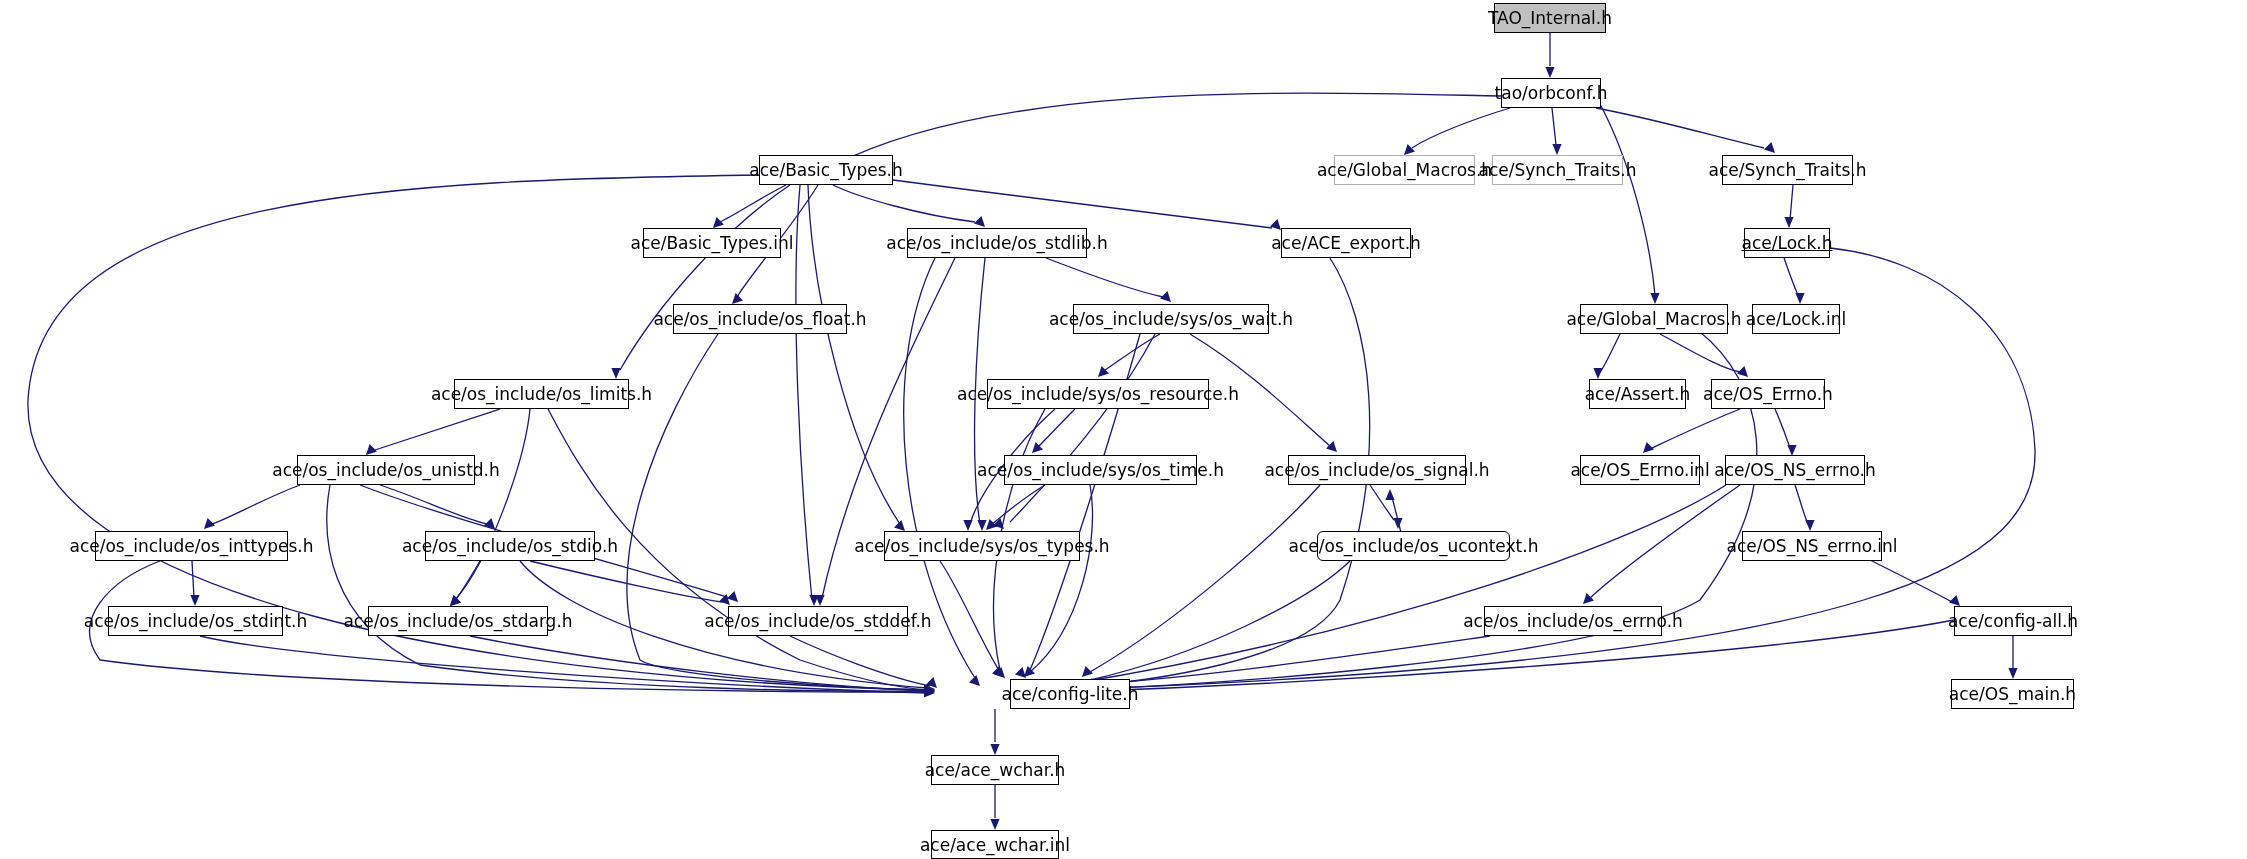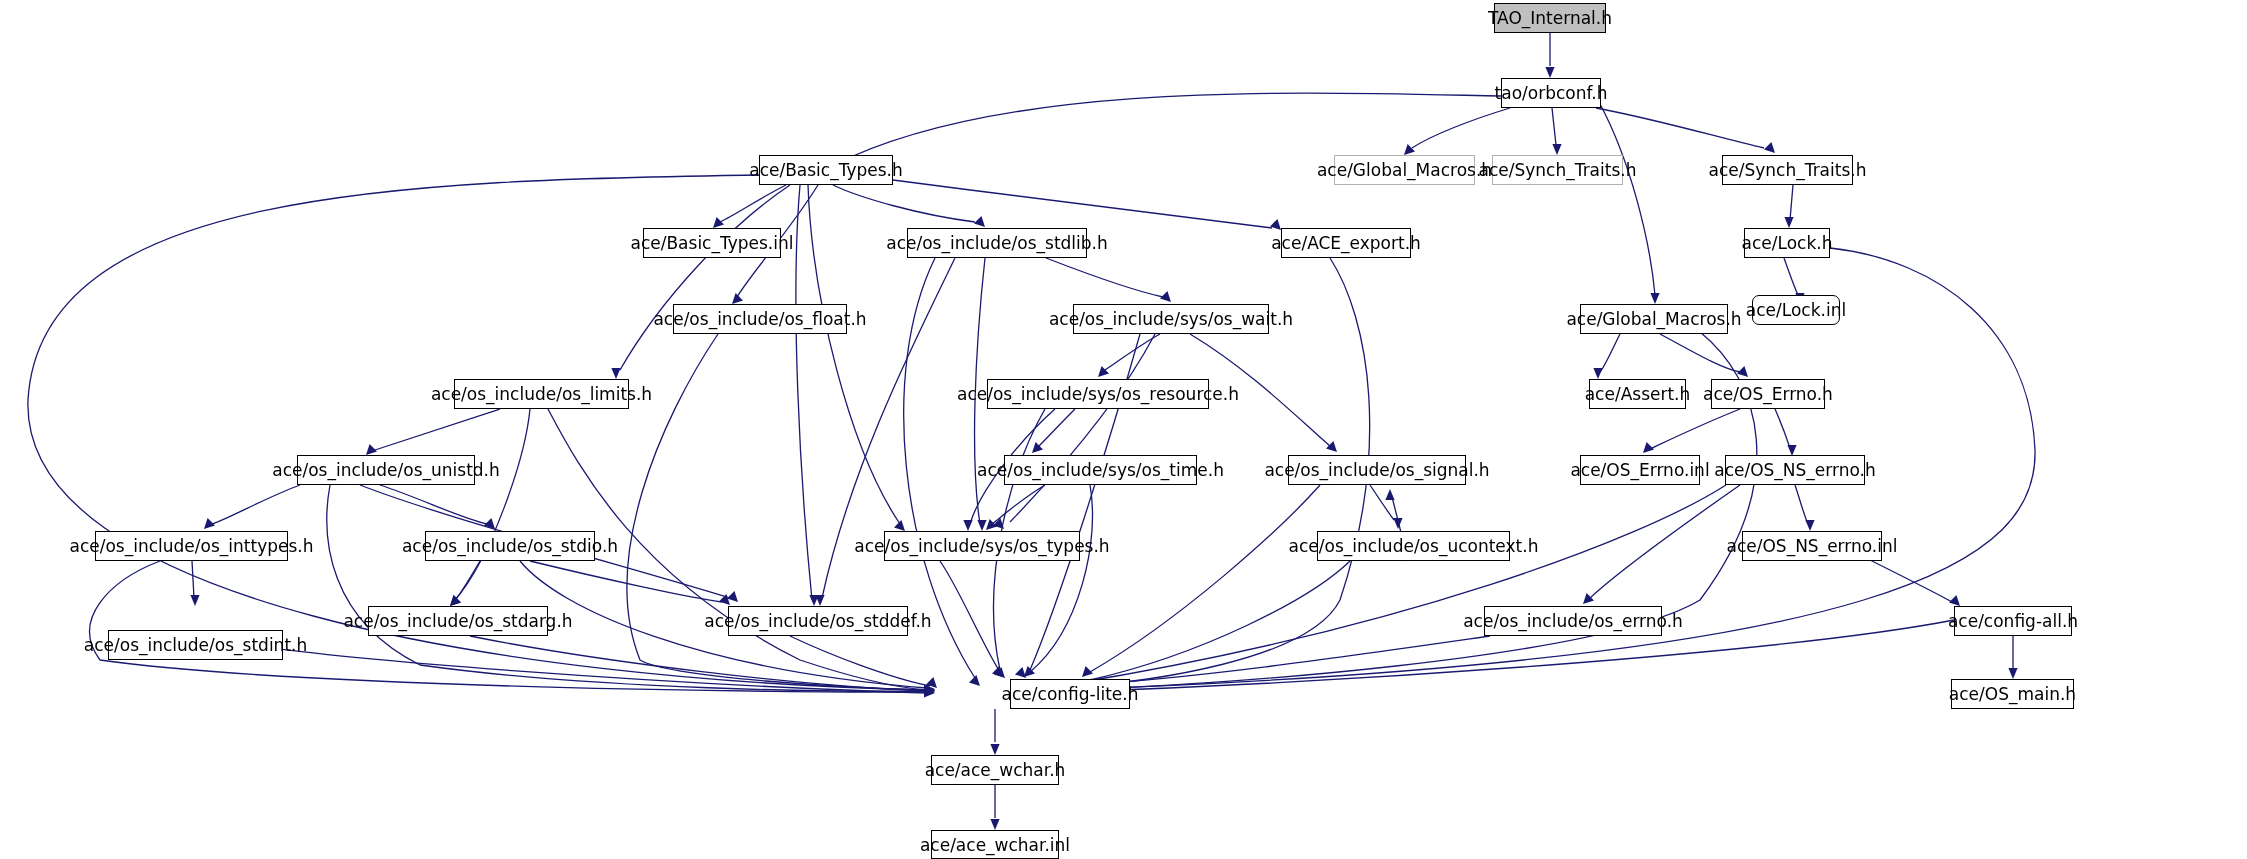--- a/index.html
+++ b/index.html
@@ -157,40 +157,40 @@
   <div id="nodes-layer">
       <div class="nodebox root" style="left: 1494px; top: 3px; width: 112px; height: 30px;">TAO_Internal.h</div>
       <div class="nodebox" style="left: 1501px; top: 78px; width: 100px; height: 30px;">tao/orbconf.h</div>
       <div class="nodebox" style="left: 759px; top: 155px; width: 134px; height: 30px;">ace/Basic_Types.h</div>
       <div class="nodebox ghost" style="left: 1334px; top: 155px; width: 141px; height: 30px;">ace/Global_Macros.h</div>
       <div class="nodebox ghost" style="left: 1492px; top: 155px; width: 131px; height: 30px;">ace/Synch_Traits.h</div>
       <div class="nodebox" style="left: 1722px; top: 155px; width: 131px; height: 30px;">ace/Synch_Traits.h</div>
       <div class="nodebox" style="left: 643px; top: 228px; width: 138px; height: 30px;">ace/Basic_Types.inl</div>
       <div class="nodebox" style="left: 907px; top: 228px; width: 180px; height: 30px;">ace/os_include/os_stdlib.h</div>
       <div class="nodebox" style="left: 1281px; top: 228px; width: 130px; height: 30px; text-align: right;">ace/ACE_export.h</div>
-      <div class="nodebox" style="left: 1744px; top: 228px; width: 86px; height: 30px;">ace/Lock.h</div>
+      <div class="nodebox" style="left: 1744px; top: 228px; width: 86px; height: 30px; text-decoration: underline;">ace/Lock.h</div>
       <div class="nodebox" style="left: 653px; top: 304px; width: 174px; height: 30px; margin-left: 20px;">ace/os_include/os_float.h</div>
       <div class="nodebox" style="left: 1073px; top: 304px; width: 196px; height: 30px;">ace/os_include/sys/os_wait.h</div>
       <div class="nodebox" style="left: 1580px; top: 304px; width: 148px; height: 30px;">ace/Global_Macros.h</div>
-      <div class="nodebox" style="left: 1752px; top: 295px; width: 88px; height: 30px; border-radius: 7px;">ace/Lock.inl</div>
+      <div class="nodebox" style="left: 1752px; top: 304px; width: 88px; height: 30px;">ace/Lock.inl</div>
       <div class="nodebox" style="left: 454px; top: 379px; width: 175px; height: 30px;">ace/os_include/os_limits.h</div>
       <div class="nodebox" style="left: 987px; top: 379px; width: 222px; height: 30px;">ace/os_include/sys/os_resource.h</div>
       <div class="nodebox" style="left: 1589px; top: 379px; width: 97px; height: 30px;">ace/Assert.h</div>
       <div class="nodebox" style="left: 1711px; top: 379px; width: 114px; height: 30px;">ace/OS_Errno.h</div>
       <div class="nodebox" style="left: 264px; top: 455px; width: 178px; height: 30px; margin-left: 33px;">ace/os_include/os_unistd.h</div>
       <div class="nodebox" style="left: 1004px; top: 455px; width: 193px; height: 30px;">ace/os_include/sys/os_time.h</div>
       <div class="nodebox" style="left: 1288px; top: 455px; width: 178px; height: 30px;">ace/os_include/os_signal.h</div>
       <div class="nodebox" style="left: 1580px; top: 455px; width: 120px; height: 30px;">ace/OS_Errno.inl</div>
       <div class="nodebox" style="left: 1725px; top: 455px; width: 140px; height: 30px;">ace/OS_NS_errno.h</div>
       <div class="nodebox" style="left: 95px; top: 531px; width: 193px; height: 30px;">ace/os_include/os_inttypes.h</div>
       <div class="nodebox" style="left: 425px; top: 531px; width: 170px; height: 30px;">ace/os_include/os_stdio.h</div>
       <div class="nodebox" style="left: 884px; top: 531px; width: 196px; height: 30px;">ace/os_include/sys/os_types.h</div>
-      <div class="nodebox" style="left: 1317px; top: 531px; width: 193px; height: 30px;">ace/os_include/os_ucontext.h</div>
+      <div class="nodebox" style="left: 1317px; top: 531px; width: 193px; height: 30px; border-radius: 6px;">ace/os_include/os_ucontext.h</div>
       <div class="nodebox" style="left: 1742px; top: 531px; width: 140px; height: 30px;">ace/OS_NS_errno.inl</div>
-      <div class="nodebox" style="left: 108px; top: 630px; width: 175px; height: 30px;">ace/os_include/os_stdint.h</div>
+      <div class="nodebox" style="left: 108px; top: 606px; width: 175px; height: 30px;">ace/os_include/os_stdint.h</div>
       <div class="nodebox" style="left: 368px; top: 606px; width: 180px; height: 30px;">ace/os_include/os_stdarg.h</div>
       <div class="nodebox" style="left: 728px; top: 606px; width: 180px; height: 30px;">ace/os_include/os_stddef.h</div>
       <div class="nodebox" style="left: 1484px; top: 606px; width: 178px; height: 30px;">ace/os_include/os_errno.h</div>
       <div class="nodebox" style="left: 1954px; top: 606px; width: 118px; height: 30px;">ace/config-all.h</div>
       <div class="nodebox" style="left: 974px; top: 679px; width: 120px; height: 30px; margin-left: 36px;">ace/config-lite.h</div>
       <div class="nodebox" style="left: 1951px; top: 679px; width: 123px; height: 30px;">ace/OS_main.h</div>
       <div class="nodebox" style="left: 931px; top: 755px; width: 128px; height: 30px;">ace/ace_wchar.h</div>
       <div class="nodebox" style="left: 931px; top: 830px; width: 128px; height: 29px;">ace/ace_wchar.inl</div>
     </div>
 </div>

